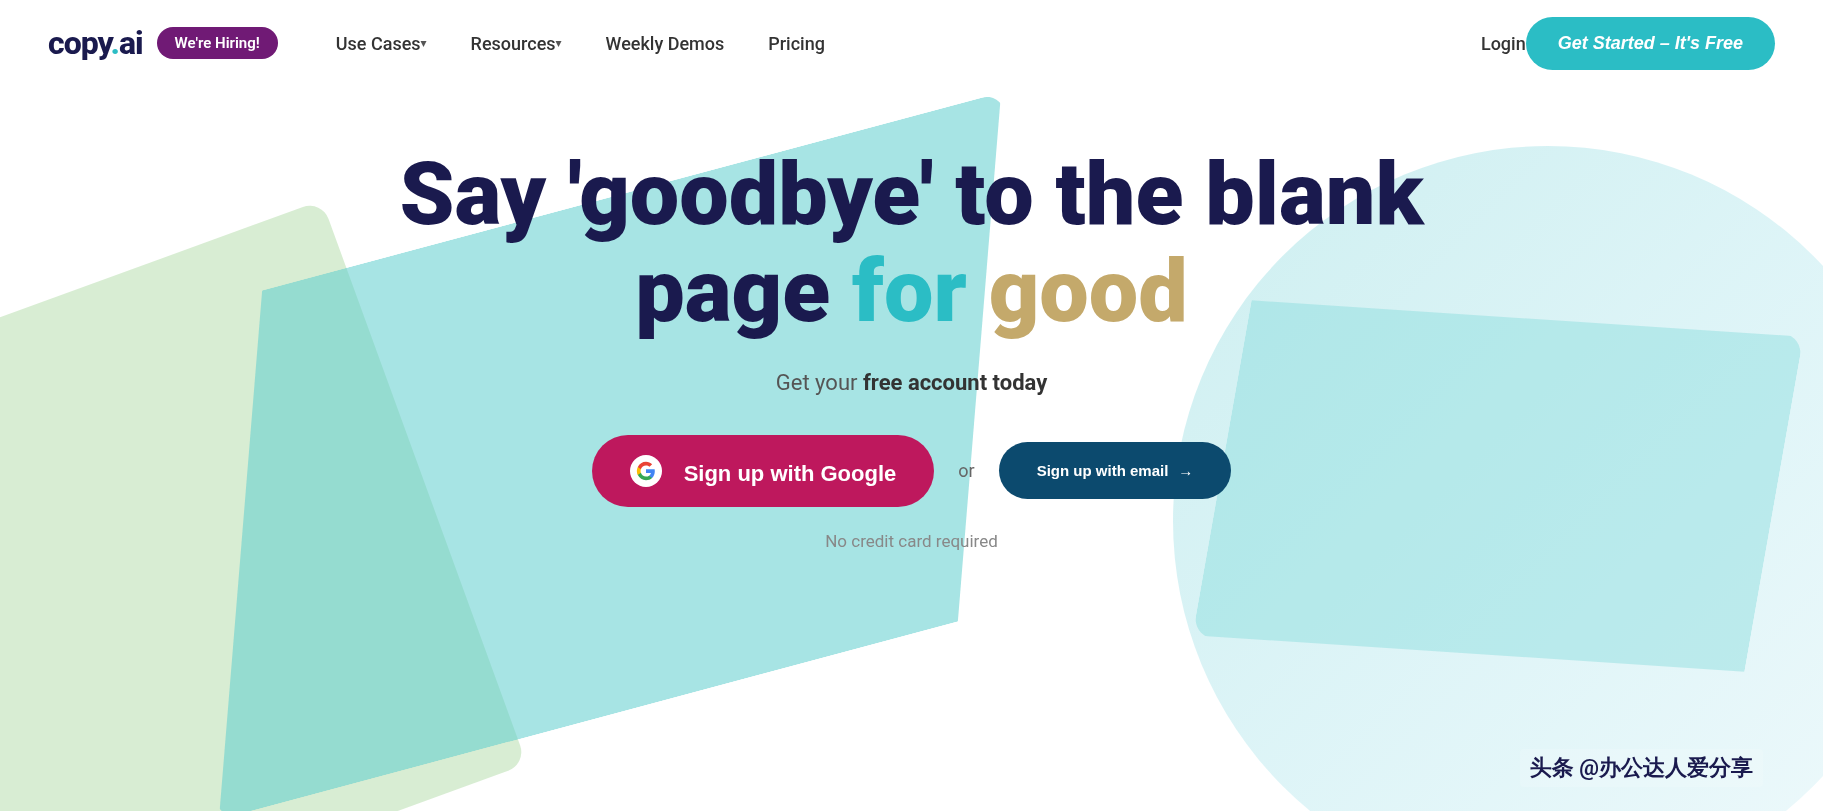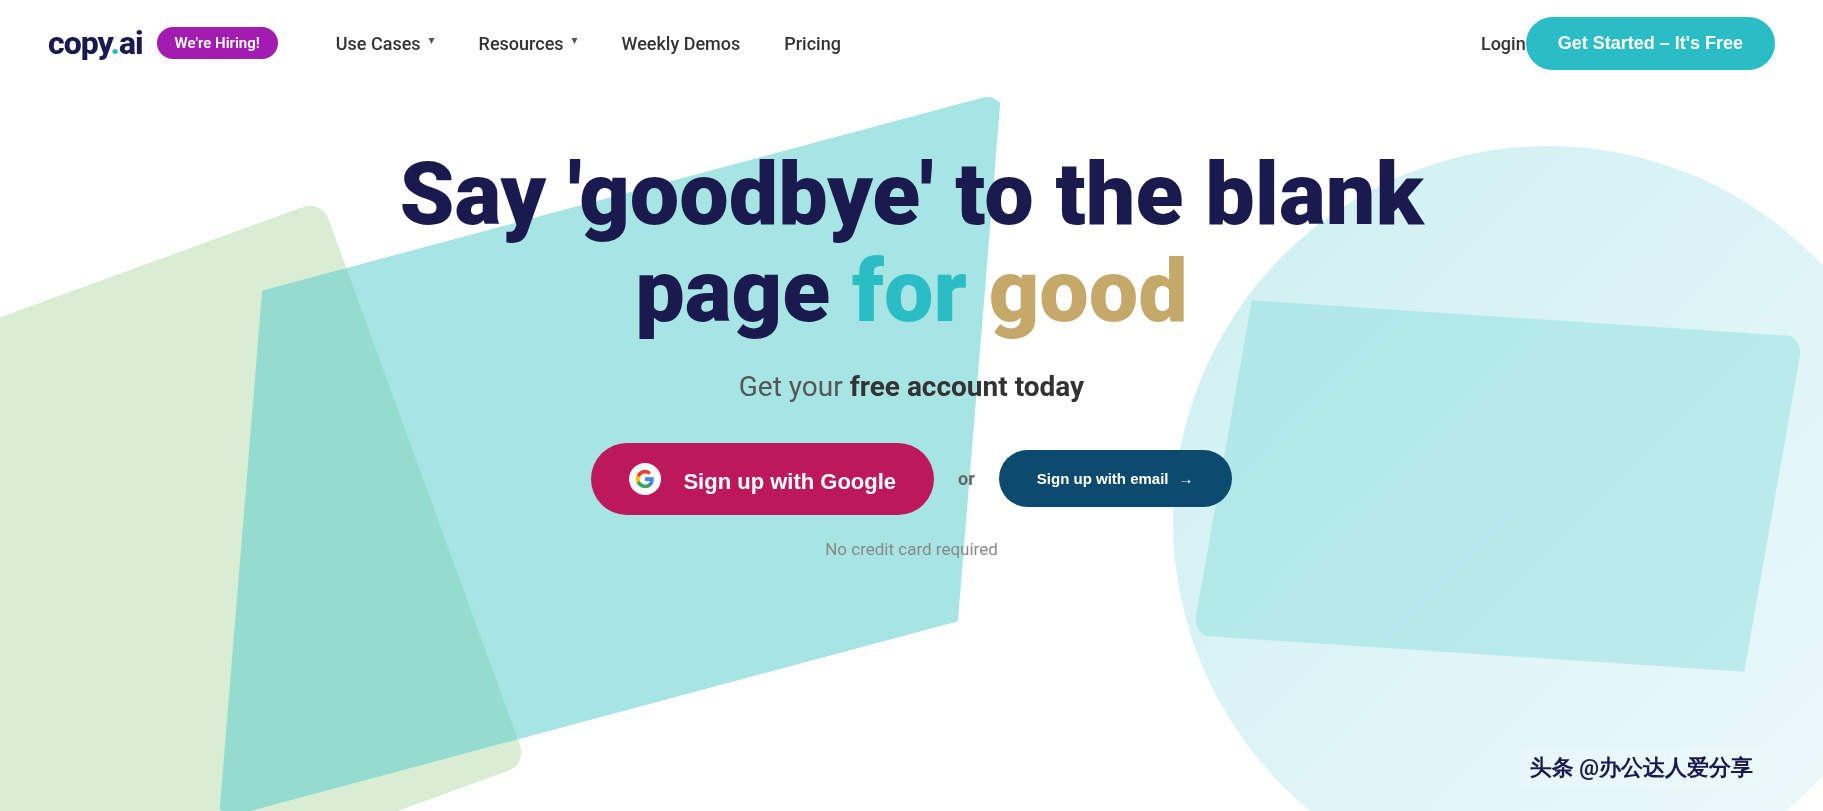--- a/index.html
+++ b/index.html
@@ -39,39 +39,40 @@
       font-weight: 800;
       color: #1a1a4e;
       letter-spacing: -1px;
     }
 
     .logo-dot {
       color: #2bbdc5;
     }
 
     .hiring-badge {
-      background: #a21caf;
+      background: #701a75;
       color: #fff;
       border-radius: 50px;
       padding: 7px 18px;
       font-size: 15px;
       font-weight: 600;
       cursor: pointer;
     }
 
     .nav-links {
       display: flex;
       align-items: center;
       gap: 8px;
       flex: 1;
     }
 
     .nav-link {
       display: flex;
-      gap: 8px;
+      align-items: center;
+      gap: 0;
       padding: 10px 18px;
       font-size: 18px;
       color: #333;
       cursor: pointer;
       font-weight: 500;
       white-space: nowrap;
     }
 
     .nav-link .chevron {
       font-size: 12px;
@@ -93,20 +94,21 @@
     .get-started-btn {
       background: #2bbdc5;
       color: #fff;
       border: none;
       border-radius: 50px;
       padding: 16px 32px;
       font-size: 18px;
       font-weight: 600;
       cursor: pointer;
       white-space: nowrap;
+      font-style: italic;
     }
 
     
     .hero {
       position: relative;
       width: 100%;
       min-height: 725px;
       overflow: hidden;
       background: #fff;
       display: flex;
@@ -198,21 +200,21 @@
 
     .hero-for {
       color: #2bbdc5;
     }
 
     .hero-good {
       color: #c4a96b;
     }
 
     .hero-subtitle {
-      font-size: 28px;
+      font-size: 22px;
       color: #555;
       margin-bottom: 40px;
       font-weight: 400;
     }
 
     .hero-subtitle strong {
       font-weight: 700;
       color: #333;
     }
 
@@ -246,21 +248,21 @@
       display: flex;
       align-items: center;
       justify-content: center;
       font-size: 18px;
       font-weight: 700;
     }
 
     .or-text {
       font-size: 18px;
       color: #666;
-      font-weight: 700;
+      font-weight: 400;
     }
 
     .email-btn {
       display: flex;
       align-items: center;
       gap: 10px;
       background: #0c4a6e;
       color: #fff;
       border: none;
       border-radius: 50px;

